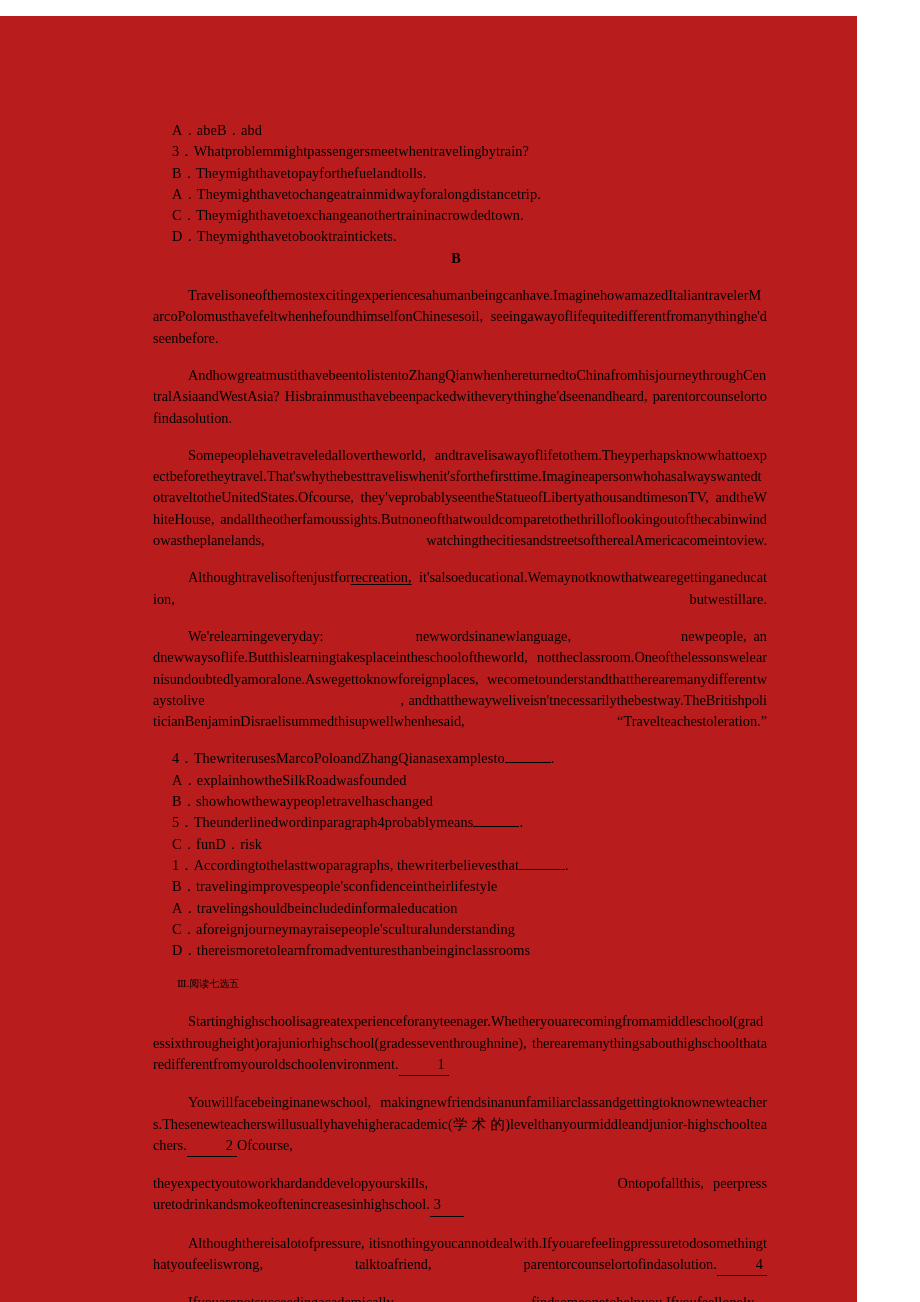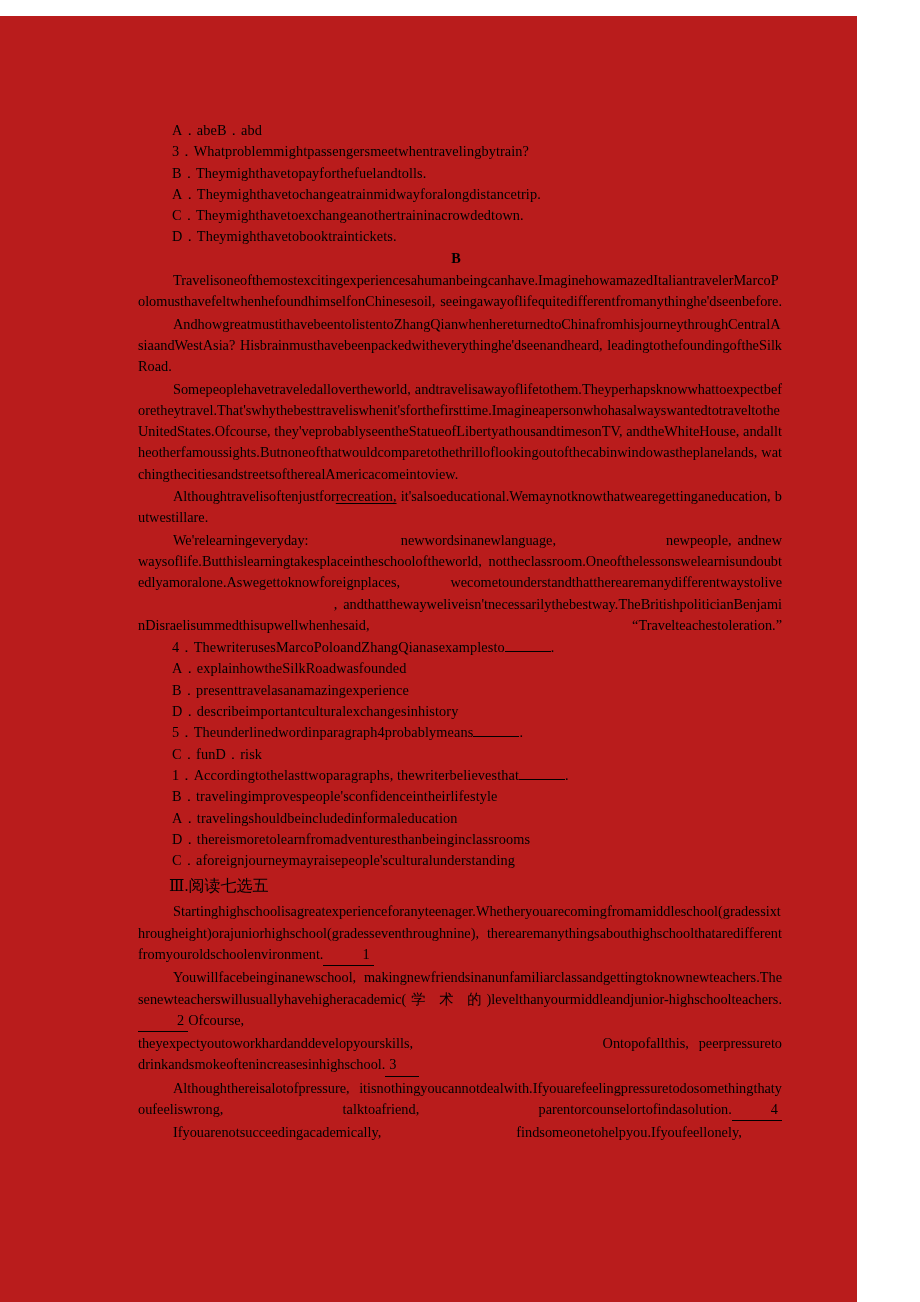--- a/index.html
+++ b/index.html
@@ -43,32 +43,32 @@
     text-align: center;
     font-weight: bold;
     font-size: 14.3px;
     line-height: 21.3px;
     margin: 0;
     padding-right: 8px;
   }
   .para {
     font-size: 14.3px;
     line-height: 21.3px;
-    margin: 1px;
+    margin: 16px;
     text-align: justify;
     text-align-last: left;
     text-indent: 35px;
     word-break: break-all;
     hyphens: none;
   }
   .para.j-last { text-align-last: justify; }
   .sect-head {
-    font-size: 16px;
+    font-size: 10px;
     line-height: 22px;
-    margin: 4px;
+    margin: 12px;
     padding-left: 28px;
     font-family: "Liberation Serif", "DejaVu Serif", serif;
   }
   .u { text-decoration: underline; text-underline-offset: 2px; }
   .blank {
     display: inline-block;
     border-bottom: 1px solid #000;
     text-align: center;
     min-width: 46px;
     line-height: 1;
@@ -92,40 +92,39 @@
 
     <p class="qline">3．Whatproblemmightpassengersmeetwhentravelingbytrain?</p>
     <p class="opt">B．Theymighthavetopayforthefuelandtolls.</p>
     <p class="opt">A．Theymighthavetochangeatrainmidwayforalongdistancetrip.</p>
     <p class="opt">C．Theymighthavetoexchangeanothertraininacrowdedtown.</p>
     <p class="opt">D．Theymighthavetobooktraintickets.</p>
 
     <p class="center-label">B</p>
 
     <p class="para j-last">Travelisoneofthemostexcitingexperiencesahumanbeingcanhave.ImaginehowamazedItaliantravelerMarcoPolomusthavefeltwhenhefoundhimselfonChinesesoil, seeingawayoflifequitedifferentfromanythinghe'dseenbefore.</p>
-    <p class="para j-last">AndhowgreatmustithavebeentolistentoZhangQianwhenhereturnedtoChinafromhisjourneythroughCentralAsiaandWestAsia?   Hisbrainmusthavebeenpackedwitheverythinghe'dseenandheard, leadingtothefoundingoftheSilkRoad.</p>
+    <p class="para j-last">AndhowgreatmustithavebeentolistentoZhangQianwhenhereturnedtoChinafromhisjourneythroughCentralAsiaandWestAsia?   Hisbrainmusthavebeenpackedwitheverythinghe'dseenandheard, parentorcounselortofindasolution.</p>
     <p class="para j-last">Somepeoplehavetraveledallovertheworld, andtravelisawayoflifetothem.Theyperhapsknowwhattoexpectbeforetheytravel.That'swhythebesttraveliswhenit'sforthefirsttime.ImagineapersonwhohasalwayswantedtotraveltotheUnitedStates.Ofcourse,   they'veprobablyseentheStatueofLibertyathousandtimesonTV,   andtheWhiteHouse, andalltheotherfamoussights.Butnoneofthatwouldcomparetothethrilloflookingoutofthecabinwindowastheplanelands, watchingthecitiesandstreetsoftherealAmericacomeintoview.</p>
 
     <p class="para j-last"><span>Althoughtravelisoftenjustfor</span><span class="u">recreation,</span><span> it'salsoeducational.Wemaynotknowthatwearegettinganeducation, butwestillare.</span></p>
 
     <p class="para j-last"><span>We'relearningeveryday:</span><span class="sp-wide">&nbsp;&nbsp;&nbsp;&nbsp;&nbsp;&nbsp;&nbsp;&nbsp;&nbsp;&nbsp;&nbsp;&nbsp;&nbsp;&nbsp;&nbsp;&nbsp;</span><span>newwordsinanewlanguage,</span><span class="sp-wide">&nbsp;&nbsp;&nbsp;&nbsp;&nbsp;&nbsp;&nbsp;&nbsp;&nbsp;&nbsp;&nbsp;&nbsp;&nbsp;&nbsp;&nbsp;&nbsp;&nbsp;&nbsp;&nbsp;&nbsp;&nbsp;</span><span>newpeople,</span> <span>andnewwaysoflife.Butthislearningtakesplaceintheschooloftheworld, nottheclassroom.Oneofthelessonswelearnisundoubtedlyamoralone.Aswegettoknowforeignplaces, wecometounderstandthattherearemanydifferentwaystolive</span><span class="sp-wide">&nbsp;&nbsp;&nbsp;&nbsp;&nbsp;&nbsp;&nbsp;&nbsp;&nbsp;&nbsp;&nbsp;&nbsp;&nbsp;&nbsp;&nbsp;&nbsp;&nbsp;&nbsp;&nbsp;&nbsp;&nbsp;&nbsp;&nbsp;&nbsp;&nbsp;&nbsp;&nbsp;&nbsp;&nbsp;&nbsp;&nbsp;&nbsp;&nbsp;&nbsp;&nbsp;&nbsp;&nbsp;&nbsp;&nbsp;&nbsp;&nbsp;&nbsp;&nbsp;&nbsp;&nbsp;</span><span>,</span> <span>andthatthewayweliveisn'tnecessarilythebestway.TheBritishpoliticianBenjaminDisraelisummedthisupwellwhenhesaid,  “Travelteachestoleration.”</span></p>
 
     <p class="qline"><span>4．ThewriterusesMarcoPoloandZhangQianasexamplesto</span><span class="blank"></span><span>.</span></p>
     <p class="opt">A．explainhowtheSilkRoadwasfounded</p>
-    <p class="opt">B．presenttravelasanamazingexperience</p>
-    <p class="opt">D．describeimportantculturalexchangesinhistory</p>
+    <p class="opt">B．showhowthewaypeopletravelhaschanged</p>
 
     <p class="qline"><span>5．Theunderlinedwordinparagraph4probablymeans</span><span class="blank"></span><span>.</span></p>
     <p class="opt">C．funD．risk</p>
 
     <p class="qline"><span>1．Accordingtothelasttwoparagraphs, thewriterbelievesthat</span><span class="blank"></span><span>.</span></p>
     <p class="opt">B．travelingimprovespeople'sconfidenceintheirlifestyle</p>
     <p class="opt">A．travelingshouldbeincludedinformaleducation</p>
+    <p class="opt">C．aforeignjourneymayraisepeople'sculturalunderstanding</p>
     <p class="opt">D．thereismoretolearnfromadventuresthanbeinginclassrooms</p>
-    <p class="opt">C．aforeignjourneymayraisepeople'sculturalunderstanding</p>
 
     <p class="sect-head">Ⅲ.阅读七选五</p>
 
     <p class="para j-last"><span>Startinghighschoolisagreatexperienceforanyteenager.Whetheryouarecomingfromamiddleschool(gradessixthrougheight)orajuniorhighschool(gradesseventhroughnine), therearemanythingsabouthighschoolthataredifferentfromyouroldschoolenvironment.</span><span class="blank-num">1</span></p>
 
     <p class="para j-last"><span>Youwillfacebeinginanewschool, makingnewfriendsinanunfamiliarclassandgettingtoknownewteachers.Thesenewteacherswillusuallyhavehigheracademic(</span><span>学 术 的</span><span>)levelthanyourmiddleandjunior-highschoolteachers.</span><span class="blank-num">2</span><span>Ofcourse,</span></p>
 
     <p class="para j-last" style="text-indent:0;"><span>theyexpectyoutoworkhardanddevelopyourskills,</span><span class="sp-wide">&nbsp;&nbsp;&nbsp;&nbsp;&nbsp;&nbsp;&nbsp;&nbsp;&nbsp;&nbsp;&nbsp;&nbsp;&nbsp;&nbsp;&nbsp;&nbsp;&nbsp;&nbsp;&nbsp;&nbsp;&nbsp;&nbsp;&nbsp;&nbsp;&nbsp;&nbsp;&nbsp;&nbsp;&nbsp;&nbsp;&nbsp;&nbsp;&nbsp;&nbsp;&nbsp;&nbsp;&nbsp;&nbsp;&nbsp;&nbsp;&nbsp;&nbsp;&nbsp;&nbsp;&nbsp;&nbsp;&nbsp;&nbsp;&nbsp;&nbsp;&nbsp;&nbsp;&nbsp;</span><span>Ontopofallthis,</span> <span>peerpressuretodrinkandsmokeoftenincreasesinhighschool.</span><span class="blank-num">3</span></p>
 
     <p class="para j-last"><span>Althoughthereisalotofpressure, itisnothingyoucannotdealwith.Ifyouarefeelingpressuretodosomethingthatyoufeeliswrong, talktoafriend, parentorcounselortofindasolution.</span><span class="blank-num">4</span></p>

